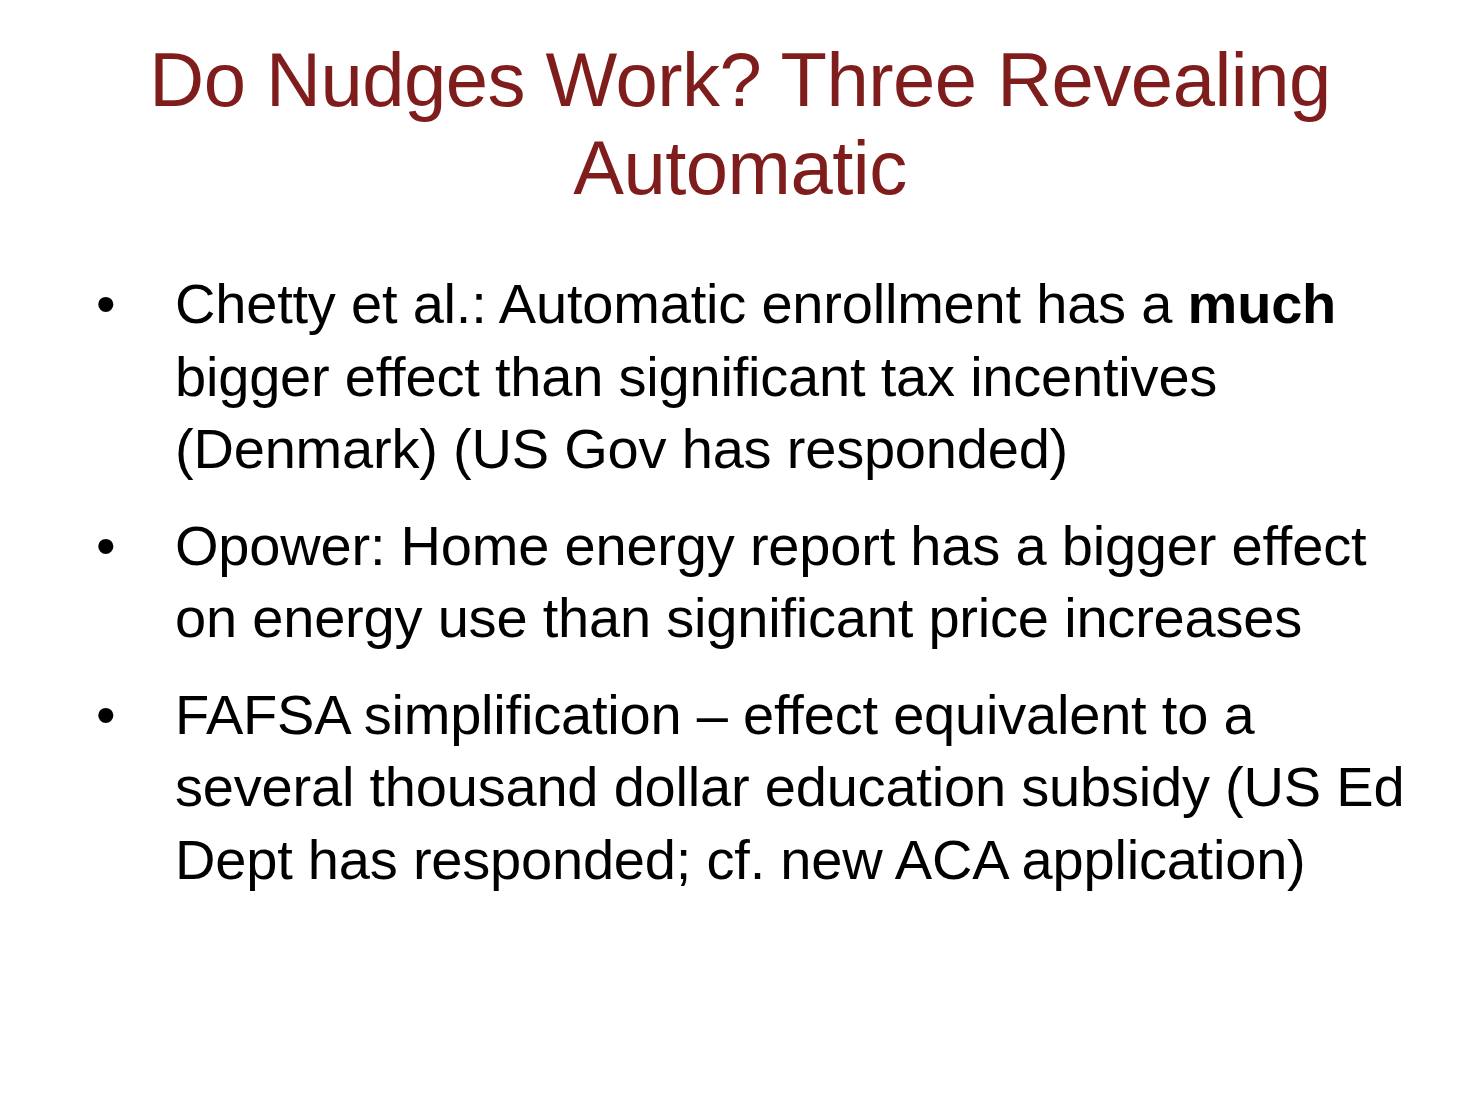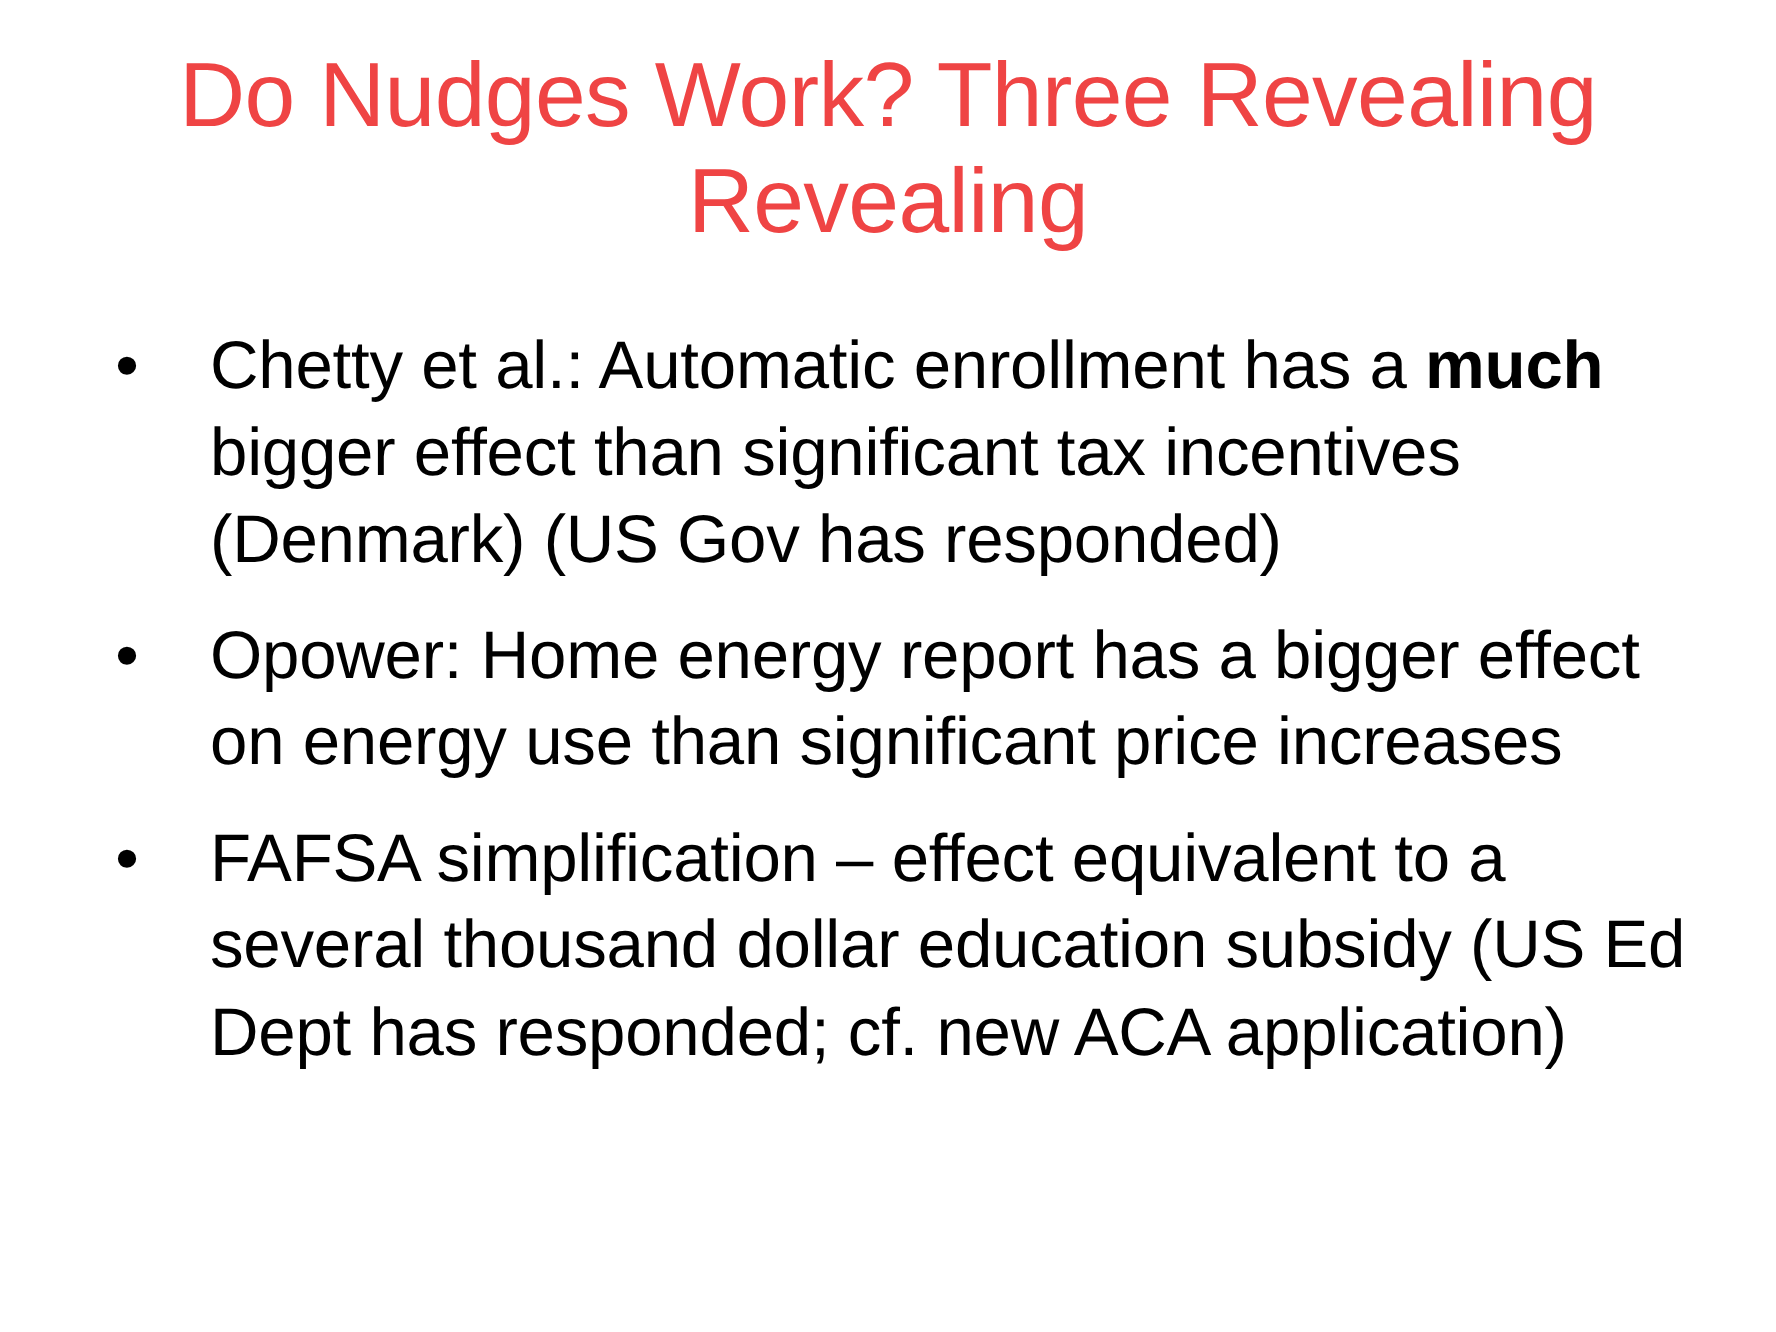--- a/index.html
+++ b/index.html
@@ -23,21 +23,21 @@
   .slide-title {
     position: absolute;
     left: 75px;
     top: 36px;
     width: 1330px;
     text-align: center;
     font-size: 76px;
     line-height: 1.16;
     font-weight: 400;
     letter-spacing: -0.5px;
-    color: #ef4444;
+    color: #7f1d1d;
   }
 
   
   .body-block {
     position: absolute;
     left: 78px;
     top: 268px;
     width: 1330px;
   }
 
@@ -78,21 +78,21 @@
   }
 </style>
 </head>
 <body>
 
 <div class="slide">
 
   <div class="slide-title">
     <span>Do Nudges Work? Three Revealing</span>
     <br>
-    <span>Revealing</span>
+    <span>Automatic</span>
   </div>
 
   <div class="body-block">
 
     <div class="bullet-item">
       <span class="bullet-marker">•</span>
       <span class="bullet-text"><span>Chetty et al.: Automatic enrollment has a </span><b>much</b><span> bigger effect than significant tax incentives (Denmark) (US Gov has responded)</span></span>
     </div>
 
     <div class="bullet-item">

